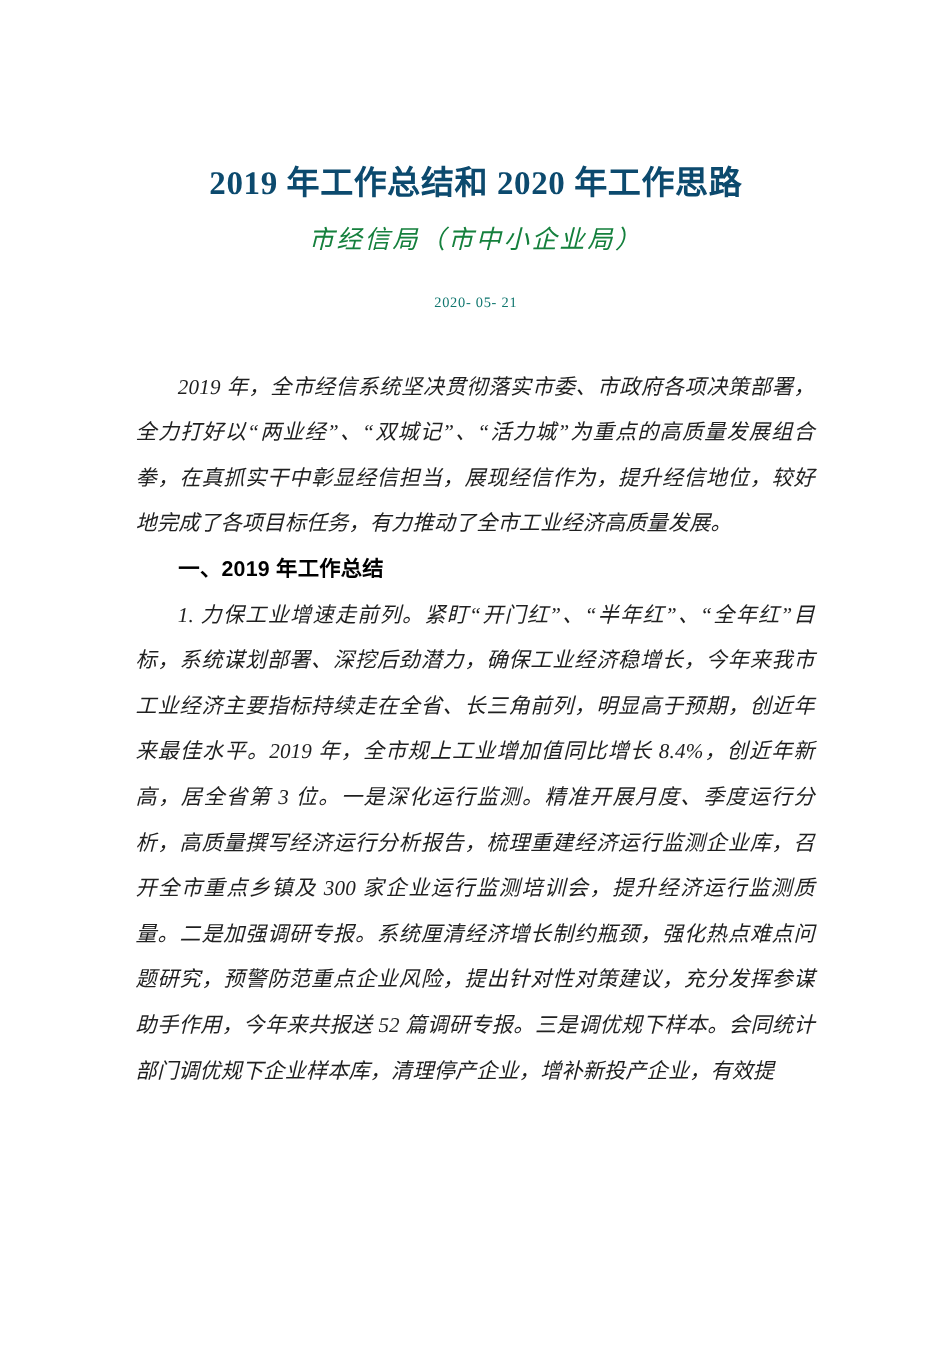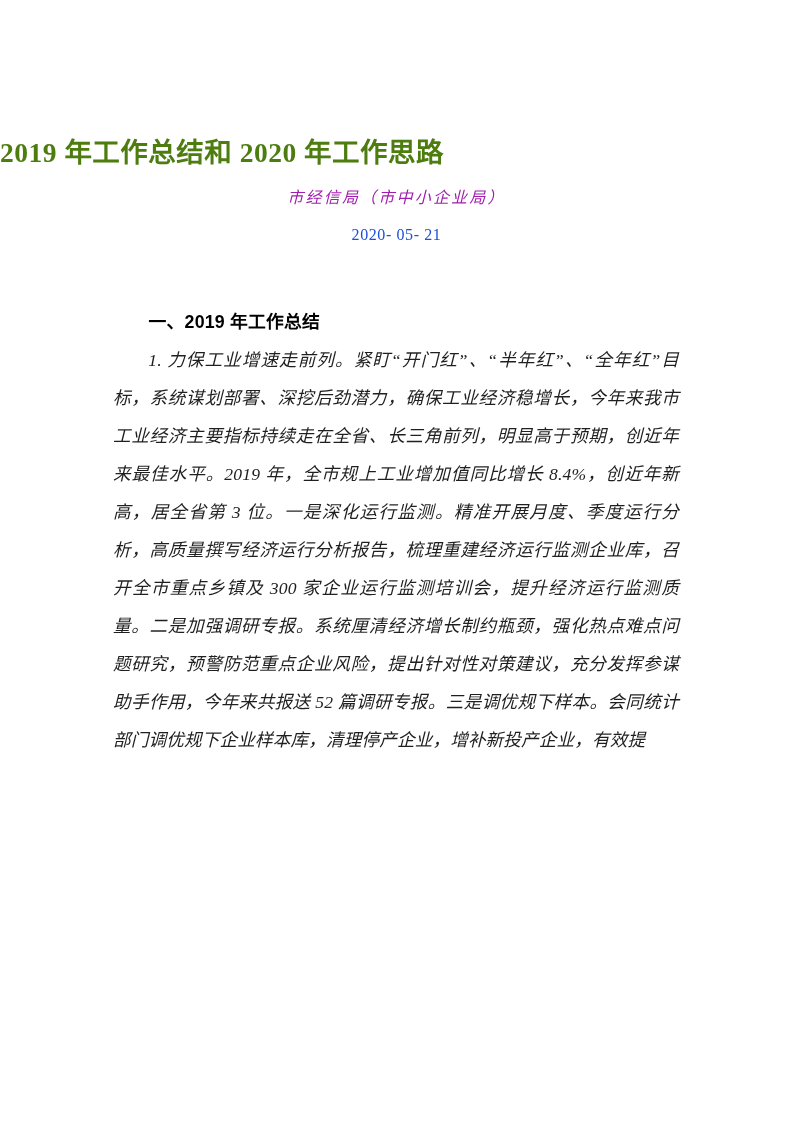--- a/index.html
+++ b/index.html
@@ -25,55 +25,56 @@
   
   .masthead {
     position: absolute;
     left: 0;
     top: 0;
     width: 793px;
   }
   .doc-title {
     margin: 0;
     padding: 0;
+    text-align: center;
     font-family: "Liberation Serif", "DejaVu Serif", serif;
     font-weight: bold;
     font-size: 27.5px;
     line-height: 1;
     letter-spacing: 0.5px;
-    color: #4d7c0f;
+    color: #0c4a6e;
     position: absolute;
     top: 139px;
     left: 0;
     width: 793px;
   }
   .doc-subtitle {
     position: absolute;
     top: 190px;
     left: 0;
     width: 793px;
     text-align: center;
     font-family: "Liberation Serif", "DejaVu Serif", serif;
-    font-size: 16px;
+    font-size: 21px;
     line-height: 1;
     letter-spacing: 2.2px;
-    color: #a21caf;
+    color: #15803d;
     font-style: italic;
   }
   .doc-date {
     position: absolute;
-    top: 227px;
+    top: 246px;
     left: 0;
     width: 793px;
     text-align: center;
     font-family: "Liberation Serif", "DejaVu Serif", serif;
-    font-size: 16px;
+    font-size: 12px;
     line-height: 1;
     letter-spacing: 0.6px;
-    color: #1d4ed8;
+    color: #0f766e;
   }
 
   
   .body-column {
     position: absolute;
     left: 113px;
     top: 303px;
     width: 566px;
   }
 
@@ -108,20 +109,21 @@
 <div class="page">
 
   <div class="masthead">
     <h1 class="doc-title">2019 年工作总结和 2020 年工作思路</h1>
     <div class="doc-subtitle">市经信局（市中小企业局）</div>
     <div class="doc-date">2020- 05- 21</div>
   </div>
 
   <div class="body-column">
 
+    <p class="para">2019 年，全市经信系统坚决贯彻落实市委、市政府各项决策部署，全力打好以“两业经”、“双城记”、“活力城”为重点的高质量发展组合拳，在真抓实干中彰显经信担当，展现经信作为，提升经信地位，较好地完成了各项目标任务，有力推动了全市工业经济高质量发展。</p>
 
     <h2 class="section-heading">一、2019 年工作总结</h2>
 
     <p class="para">1. 力保工业增速走前列。紧盯“开门红”、“半年红”、“全年红”目标，系统谋划部署、深挖后劲潜力，确保工业经济稳增长，今年来我市工业经济主要指标持续走在全省、长三角前列，明显高于预期，创近年来最佳水平。2019 年，全市规上工业增加值同比增长 8.4%，创近年新高，居全省第 3 位。一是深化运行监测。精准开展月度、季度运行分析，高质量撰写经济运行分析报告，梳理重建经济运行监测企业库，召开全市重点乡镇及 300 家企业运行监测培训会，提升经济运行监测质量。二是加强调研专报。系统厘清经济增长制约瓶颈，强化热点难点问题研究，预警防范重点企业风险，提出针对性对策建议，充分发挥参谋助手作用，今年来共报送 52 篇调研专报。三是调优规下样本。会同统计部门调优规下企业样本库，清理停产企业，增补新投产企业，有效提</p>
 
   </div>
 
 </div>
 
 </body></html>

